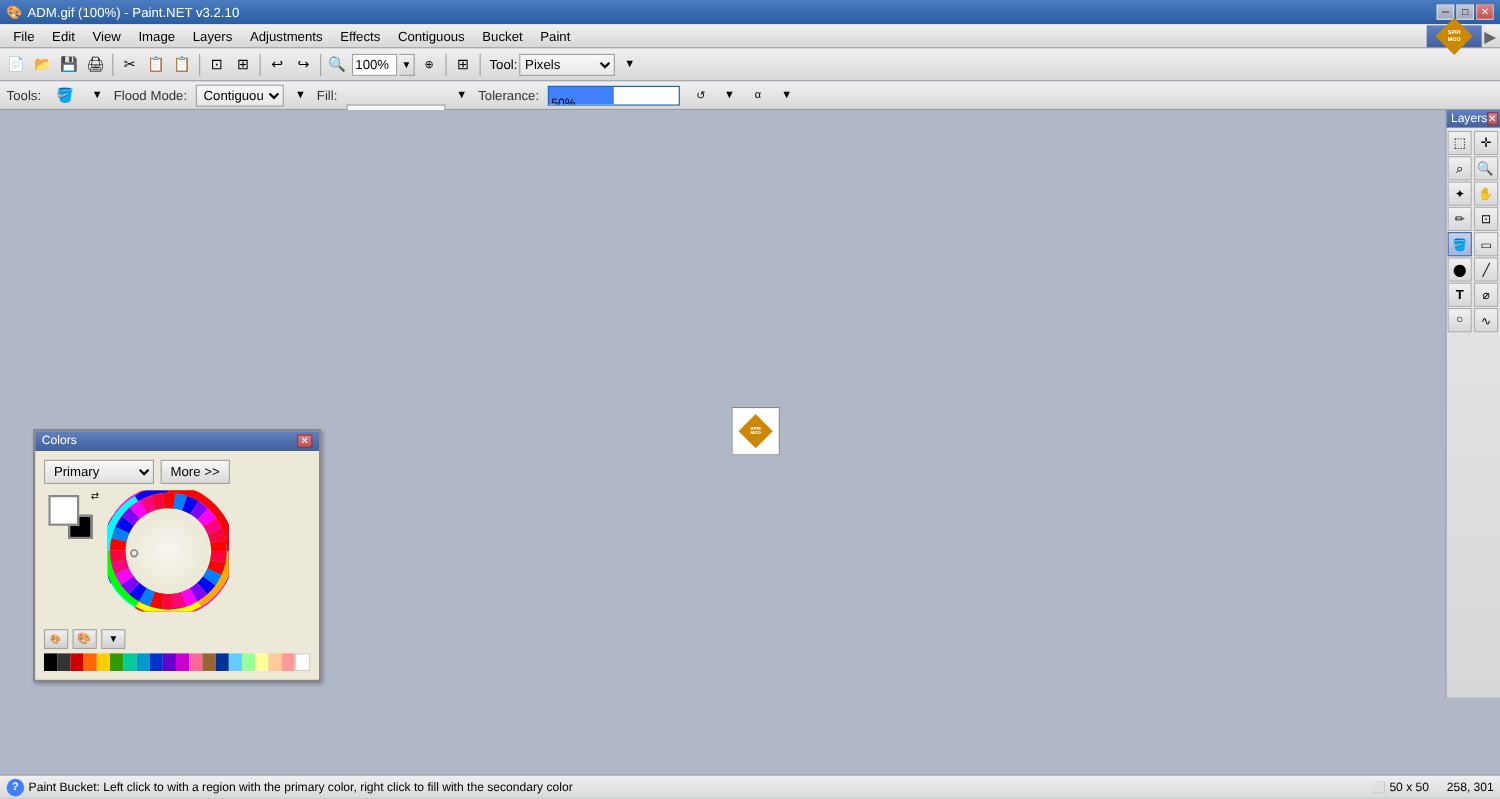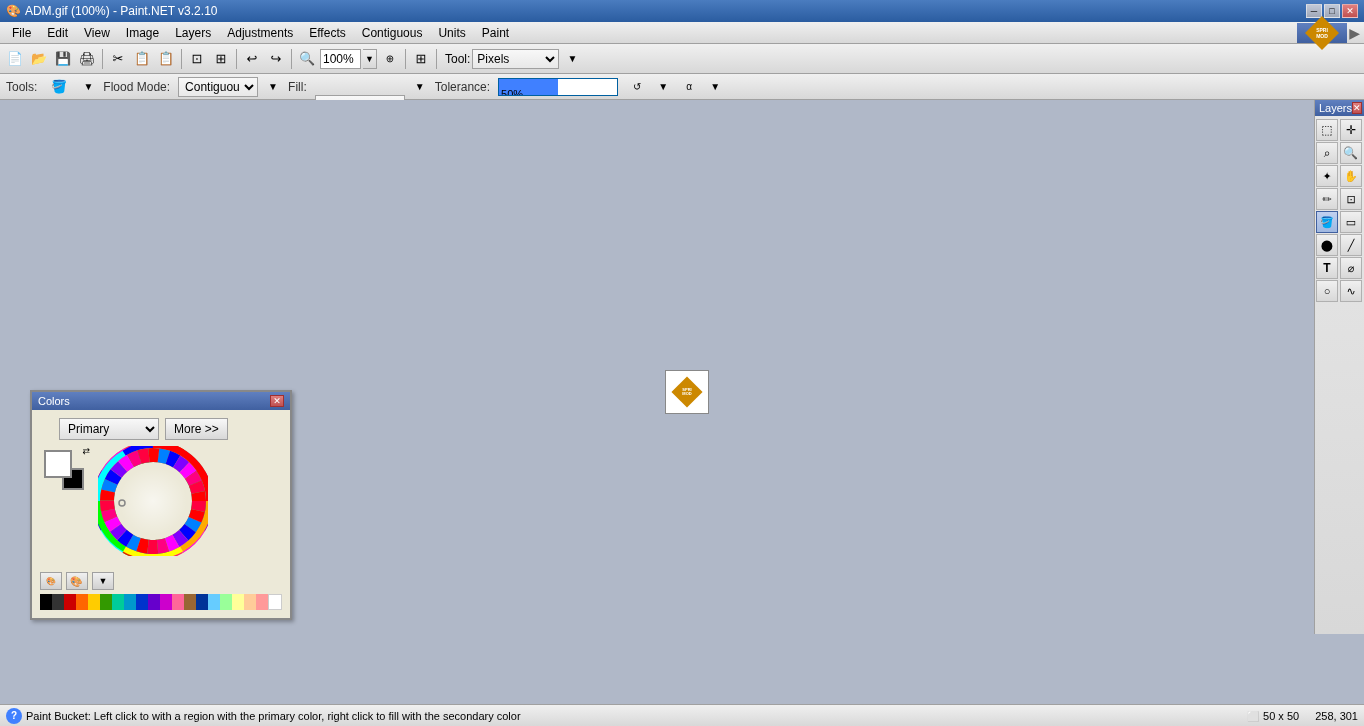--- a/index.html
+++ b/index.html
@@ -238,21 +238,20 @@
       gap: 6px;
       margin-bottom: 6px;
     }
     #primary-dropdown {
       height: 22px;
       border: 1px solid #a0a0a0;
       background: linear-gradient(to bottom, #f8f8f8, #e0e0e0);
       font-size: 12px;
       padding: 0 4px;
       width: 100px;
-      margin-left: 19px;
     }
     #more-btn {
       height: 22px;
       border: 1px solid #a0a0a0;
       background: linear-gradient(to bottom, #f8f8f8, #d8d8d8);
       font-size: 12px;
       padding: 0 8px;
       cursor: pointer;
     }
     #color-swatches {
@@ -410,21 +409,21 @@
 
 <div id="menu-bar">
   <div class="menu-item">File</div>
   <div class="menu-item">Edit</div>
   <div class="menu-item">View</div>
   <div class="menu-item">Image</div>
   <div class="menu-item">Layers</div>
   <div class="menu-item">Adjustments</div>
   <div class="menu-item">Effects</div>
   <div class="menu-item">Contiguous</div>
-  <div class="menu-item">Units</div>
+  <div class="menu-item">Bucket</div>
   <div class="menu-item">Paint</div>
 
   <div style="margin-left:auto; display:flex; align-items:center; gap:2px;">
     <div style="width:50px;height:20px;background:linear-gradient(to bottom,#6080c0,#4060a0);display:flex;align-items:center;justify-content:center;position:relative;">
       <div style="width:24px;height:24px;background:#cc8800;transform:rotate(45deg);display:flex;align-items:center;justify-content:center;">
         <span style="transform:rotate(-45deg);font-size:5px;color:white;font-weight:bold;position:absolute;top:50%;left:50%;transform:translate(-50%,-50%) rotate(-45deg);">SPRI<br>MOD</span>
       </div>
     </div>
     <span style="font-size:14px;cursor:pointer;color:#666;">▶</span>
   </div>

